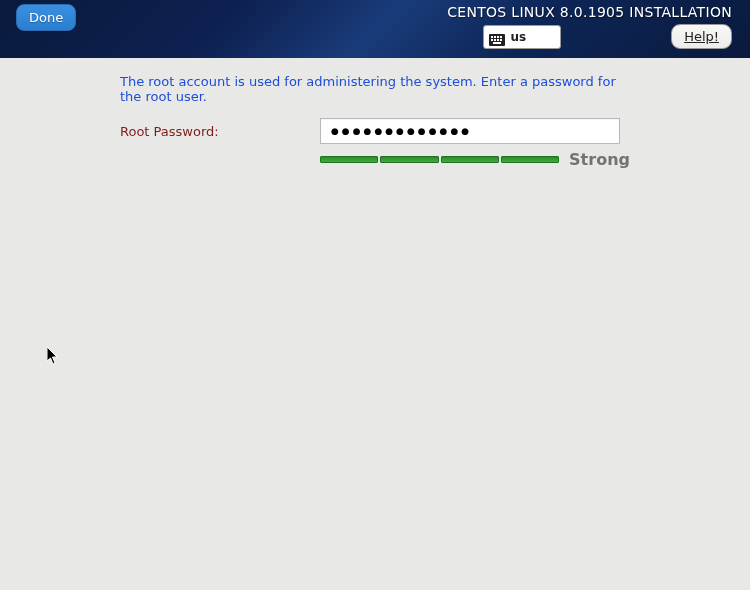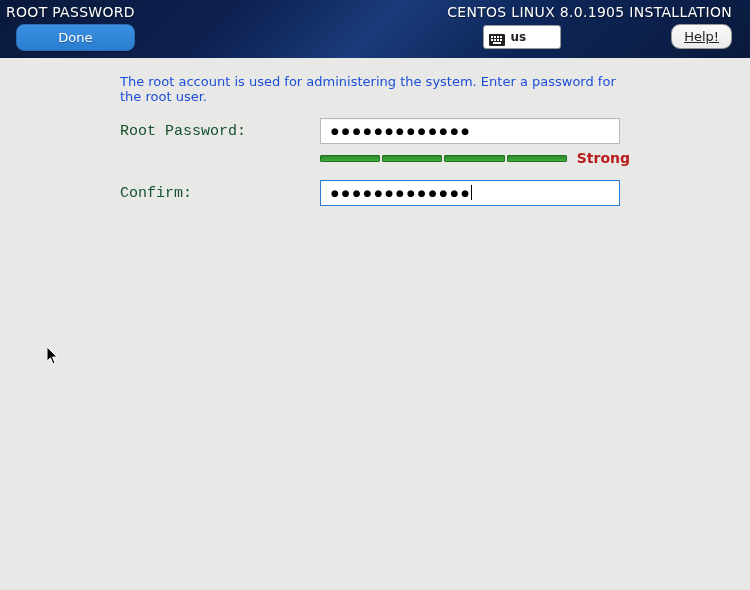--- a/index.html
+++ b/index.html
@@ -96,23 +96,22 @@
       margin-bottom: 14px;
     }
     
     .form-row {
       display: flex;
       align-items: center;
       margin-bottom: 6px;
     }
     .form-label {
       width: 200px;
-      font-size: 15px;
-      color: #14532d;
-      font-family: Liberation Mono, monospace;
+      font-size: 13px;
+      color: #7f1d1d;
     }
     .form-input {
       width: 300px;
       height: 26px;
       border: 1px solid #b8b8b6;
       background: #fff;
       padding: 3px 10px;
       font-size: 13px;
       box-shadow: inset 0 1px 1px rgba(0,0,0,0.04);
     }
@@ -136,23 +135,23 @@
       width: 250px;
     }
     .seg {
       flex: 1;
       height: 7px;
       background: linear-gradient(#2a8c2a, #3fad3f);
       border: 1px solid #207020;
       border-radius: 1px;
     }
     .strength-label {
-      font-size: 14px;
+      font-size: 16px;
       font-weight: bold;
-      color: #b91c1c;
+      color: #737373;
     }
     
     .cursor-caret {
       display: inline-block;
       width: 1px; height: 15px;
       background: #000;
       vertical-align: middle;
       margin-left: -1px;
     }
     
@@ -162,21 +161,20 @@
       top: 347px;
       width: 12px;
       height: 18px;
     }
   </style>
 </head>
 <body>
 
 <div class="header">
   <div class="header-left">
-    <div class="page-title">ROOT PASSWORD</div>
     <button class="done-btn">Done</button>
   </div>
   <div class="header-right">
     <div class="installer-title">CENTOS LINUX 8.0.1905 INSTALLATION</div>
     <div class="header-controls">
       <div class="keyboard-chip">
         <span class="kbd-icon">
           <svg viewBox="0 0 16 12">
               <rect x="0" y="0" width="16" height="12" rx="1" fill="#222"></rect>
               <rect x="2" y="2" width="2" height="2" fill="#fff"></rect>
@@ -210,25 +208,19 @@
   <div class="strength-row">
     <div class="strength-bar">
       <div class="seg"></div>
       <div class="seg"></div>
       <div class="seg"></div>
       <div class="seg"></div>
     </div>
     <div class="strength-label">Strong</div>
   </div>
 
-  <div class="form-row">
-    <div class="form-label">Confirm:</div>
-    <div class="form-input focused">
-      <span class="dots"></span><span class="cursor-caret"></span>
-    </div>
-  </div>
 </div>
 
 <div class="mouse-cursor">
   <svg viewBox="0 0 12 18">
       <path d="M0,0 L0,14 L3.5,11 L6,17 L8,16 L5.5,10 L10,10 Z" fill="#000" stroke="#fff" stroke-width="1"></path>
     </svg>
 </div>
 
 </body></html>

